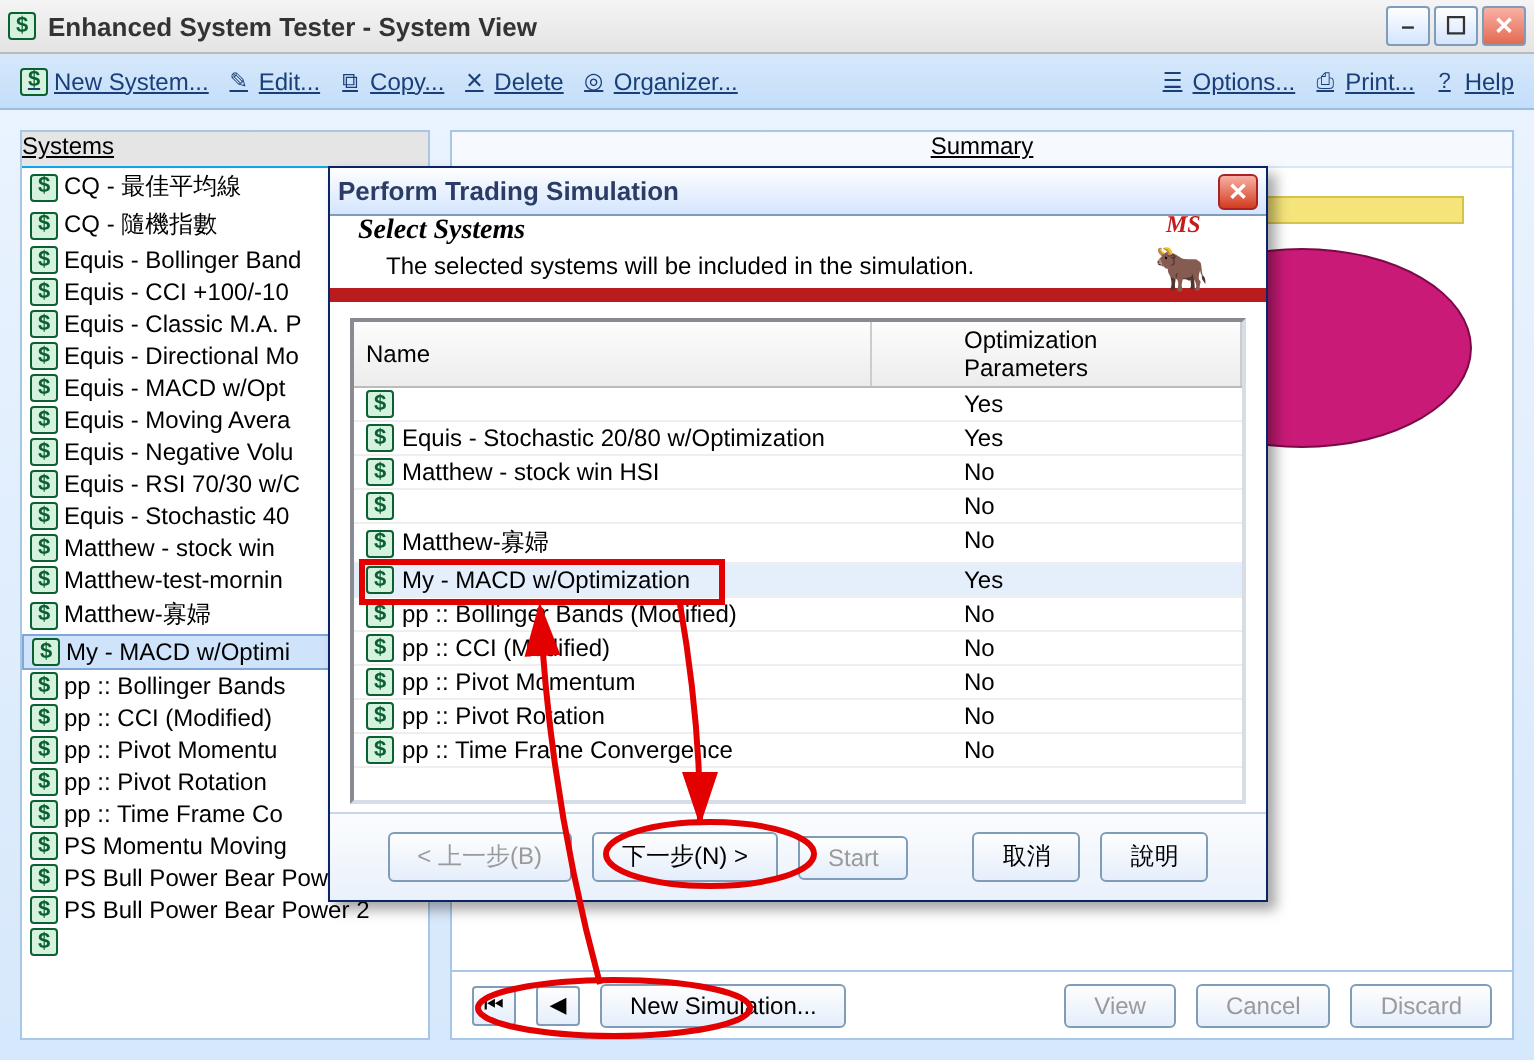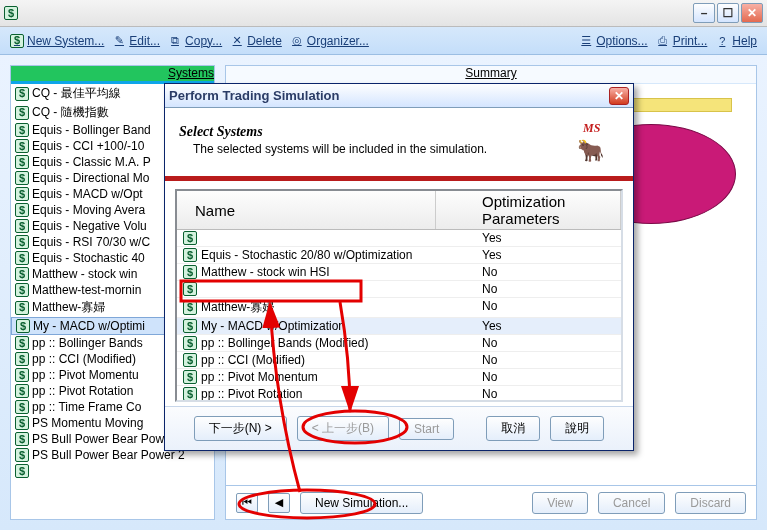--- a/index.html
+++ b/index.html
@@ -16,21 +16,21 @@
 .toolbar .tb { display: flex; align-items: center; gap: 3px; padding: 2px 4px; cursor: default; text-decoration: underline; }
 .toolbar .spacer { flex: 1; }
 .ticon { width: 14px; height: 14px; display: inline-flex; justify-content: center; align-items: center; font-size: 11px; }
 
 
 .dollar { width: 14px; height: 14px; border: 1px solid #0a6030; border-radius: 2px; background: #d4f2de; color: #0a6030; font-weight: bold; font-size: 11px; display: inline-flex; justify-content: center; align-items: center; line-height: 1; }
 
 
 .body { display: flex; height: calc(530px - 27px - 28px); background: linear-gradient(#eaf3ff, #d6e8fb); }
 .leftpane { width: 205px; border: 1px solid #a8c6e8; margin: 10px 0 10px 10px; background: #fff; display: flex; flex-direction: column; }
-.leftpane .panehead { height: 18px; font-size: 12px; text-align: right; text-decoration: underline; border-bottom: 3px solid #0ea5e9; background: #22c55e; }
+.leftpane .panehead { height: 18px; font-size: 12px; text-align: left; text-decoration: underline; border-bottom: 1px solid #0ea5e9; background: #e5e5e5; }
 .leftpane .list { font-size: 12px; overflow: hidden; }
 .leftpane .list .li { display: flex; align-items: center; gap: 3px; padding: 1px 4px; white-space: nowrap; }
 .leftpane .li.sel { background: #cfe3fb; border: 1px solid #7fa7d8; }
 
 .rightpane { flex: 1; margin: 10px; border: 1px solid #a8c6e8; background: #fff; display: flex; flex-direction: column; position: relative; }
 .rightpane .panehead { height: 18px; font-size: 12px; text-align: center; text-decoration: underline; border-bottom: 1px solid #d6e8fb; background: #f6faff; }
 .rightpane .content { flex: 1; position: relative; }
 .pie { position: absolute; right: 20px; top: 40px; width: 170px; height: 100px; }
 .pie .slice { position: absolute; width: 170px; height: 100px; border-radius: 50%; background: #c91a77; border: 1px solid #7a0a47; }
 .pie .tiny { position: absolute; width: 34px; height: 20px; background: #f3ff66; border: 1px solid #aab800; left: 2px; top: 35px; border-radius: 50% 0 0 50%; }
@@ -40,48 +40,49 @@
 .bottombar .btn { padding: 3px 14px; border: 1px solid #7f9db9; background: linear-gradient(#fefefe, #e4eefb); border-radius: 3px; cursor: default; }
 .bottombar .btn.dis { color: #9a9a9a; }
 .bottombar .spacer { flex: 1; }
 .bottombar .navicon { width: 22px; height: 20px; border: 1px solid #7f9db9; border-radius: 2px; background: linear-gradient(#fefefe, #e4eefb); display: flex; justify-content: center; align-items: center; font-size: 11px; }
 
 
 .dialog { position: absolute; left: 164px; top: 83px; width: 470px; height: 368px; border: 1px solid #0a246a; background: #fff; box-shadow: 4px 4px 6px rgba(0,0,0,0.35); display: flex; flex-direction: column; z-index: 5;}
 .dialog .dtitle { height: 24px; background: linear-gradient(#fefefe, #d4e5ff); border-bottom: 1px solid #7f9db9; padding: 0 4px; display: flex; align-items: center; font-size: 13px; font-weight: bold; color: #2b3c66; }
 .dialog .dtitle .spacer { flex: 1; }
 .dialog .dtitle .x { width: 20px; height: 18px; background: linear-gradient(#f8b0a5, #d23c1f); border: 1px solid #a22; border-radius: 3px; color: #fff; display: flex; justify-content: center; align-items: center; font-weight: bold; font-size: 12px; }
-.dialog .dhead { padding: 16px 14px; font-size: 12px; border-bottom: 5px solid #b91c1c; display: flex; }
+.dialog .dhead { padding: 0 14px; font-size: 12px; border-bottom: 7px solid #b91c1c; display: flex; }
 .dialog .dhead .txt { flex: 1; }
 .dialog .dhead .ht { font-weight: bold; font-style: italic; font-family: "Times New Roman", serif; margin-bottom: 2px; font-size: 14px; }
 .dialog .logo { width: 46px; height: 36px; position: relative; }
 .logo .ms { position: absolute; top: -3px; left: 10px; font-family: Liberation Serif, serif; font-style: italic; font-weight: bold; color: #c41d1d; }
 .logo .bull { position: absolute; top: 14px; left: 4px; font-size: 22px; }
 
 .dialog .tablewrap { flex: 1; margin: 8px 10px 4px; border: 2px inset #d6dde6; background: #fff; overflow: hidden; }
-.gridhead { display: flex; font-size: 15px; background: linear-gradient(#fdfdfd, #ececec); border-bottom: 1px solid #bbb; padding-left: 12px; }
+.gridhead { display: flex; font-size: 12px; background: linear-gradient(#fdfdfd, #ececec); border-bottom: 1px solid #bbb; }
 .gridhead .c1, .gridhead .c2 { padding: 2px 6px; border-right: 1px solid #ccc; }
 .gridbody { font-size: 12px; }
 .gridbody .row { display: flex; border-bottom: 1px solid #eee; }
 .gridbody .row.sel { background: #e5eefb; }
 .c1 { flex: 1; display: flex; align-items: center; gap: 4px; padding: 1px 6px; white-space: nowrap; }
 .c2 { width: 145px; padding: 1px 6px; margin-left: 40px; }
 
 .dialog .dfoot { height: 44px; background: linear-gradient(#fbfcfe, #eaf1fb); border-top: 1px solid #c7d6ea; display: flex; align-items: center; justify-content: center; gap: 10px; font-size: 12px; padding: 0 10px;}
 .dialog .dfoot .btn { padding: 3px 14px; border: 1px solid #7f9db9; background: linear-gradient(#fefefe, #e4eefb); border-radius: 3px; cursor: default; white-space: nowrap; }
 .dialog .dfoot .btn.dis { color: #9a9a9a; }
 
 
 svg.anno { position: absolute; left: 0; top: 0; pointer-events: none; z-index: 10; }
 </style>
 </head>
 <body>
 
 <div class="titlebar">
   <span class="dollar">$</span>
+  <span style="margin-left:6px">Enhanced System Tester - System View</span>
   <span class="spacer"></span>
   <span class="wbtn">–</span>
   <span class="wbtn">☐</span>
   <span class="wbtn close">✕</span>
 </div>
 
 <div class="toolbar">
   <span class="tb">
       <span class="dollar">$</span>
       <span>New System...</span>
@@ -332,22 +333,22 @@
         <div class="row">
           <div class="c1">
             <span class="dollar">$</span>
             <span>pp :: Time Frame Convergence</span>
           </div>
           <div class="c2">No</div>
         </div>
       </div>
   </div>
   <div class="dfoot">
+    <span class="btn dis">&lt; 上一步(B)</span>
     <span class="btn">下一步(N) &gt;</span>
-    <span class="btn dis">&lt; 上一步(B)</span>
     <span class="btn dis">Start</span>
     <span style="width:12px"></span>
     <span class="btn">取消</span>
     <span class="btn">說明</span>
   </div>
 </div>
 
 <svg class="anno" width="767" height="530">
   <defs>
     <marker id="ah" markerWidth="10" markerHeight="10" refX="8" refY="3" orient="auto">

